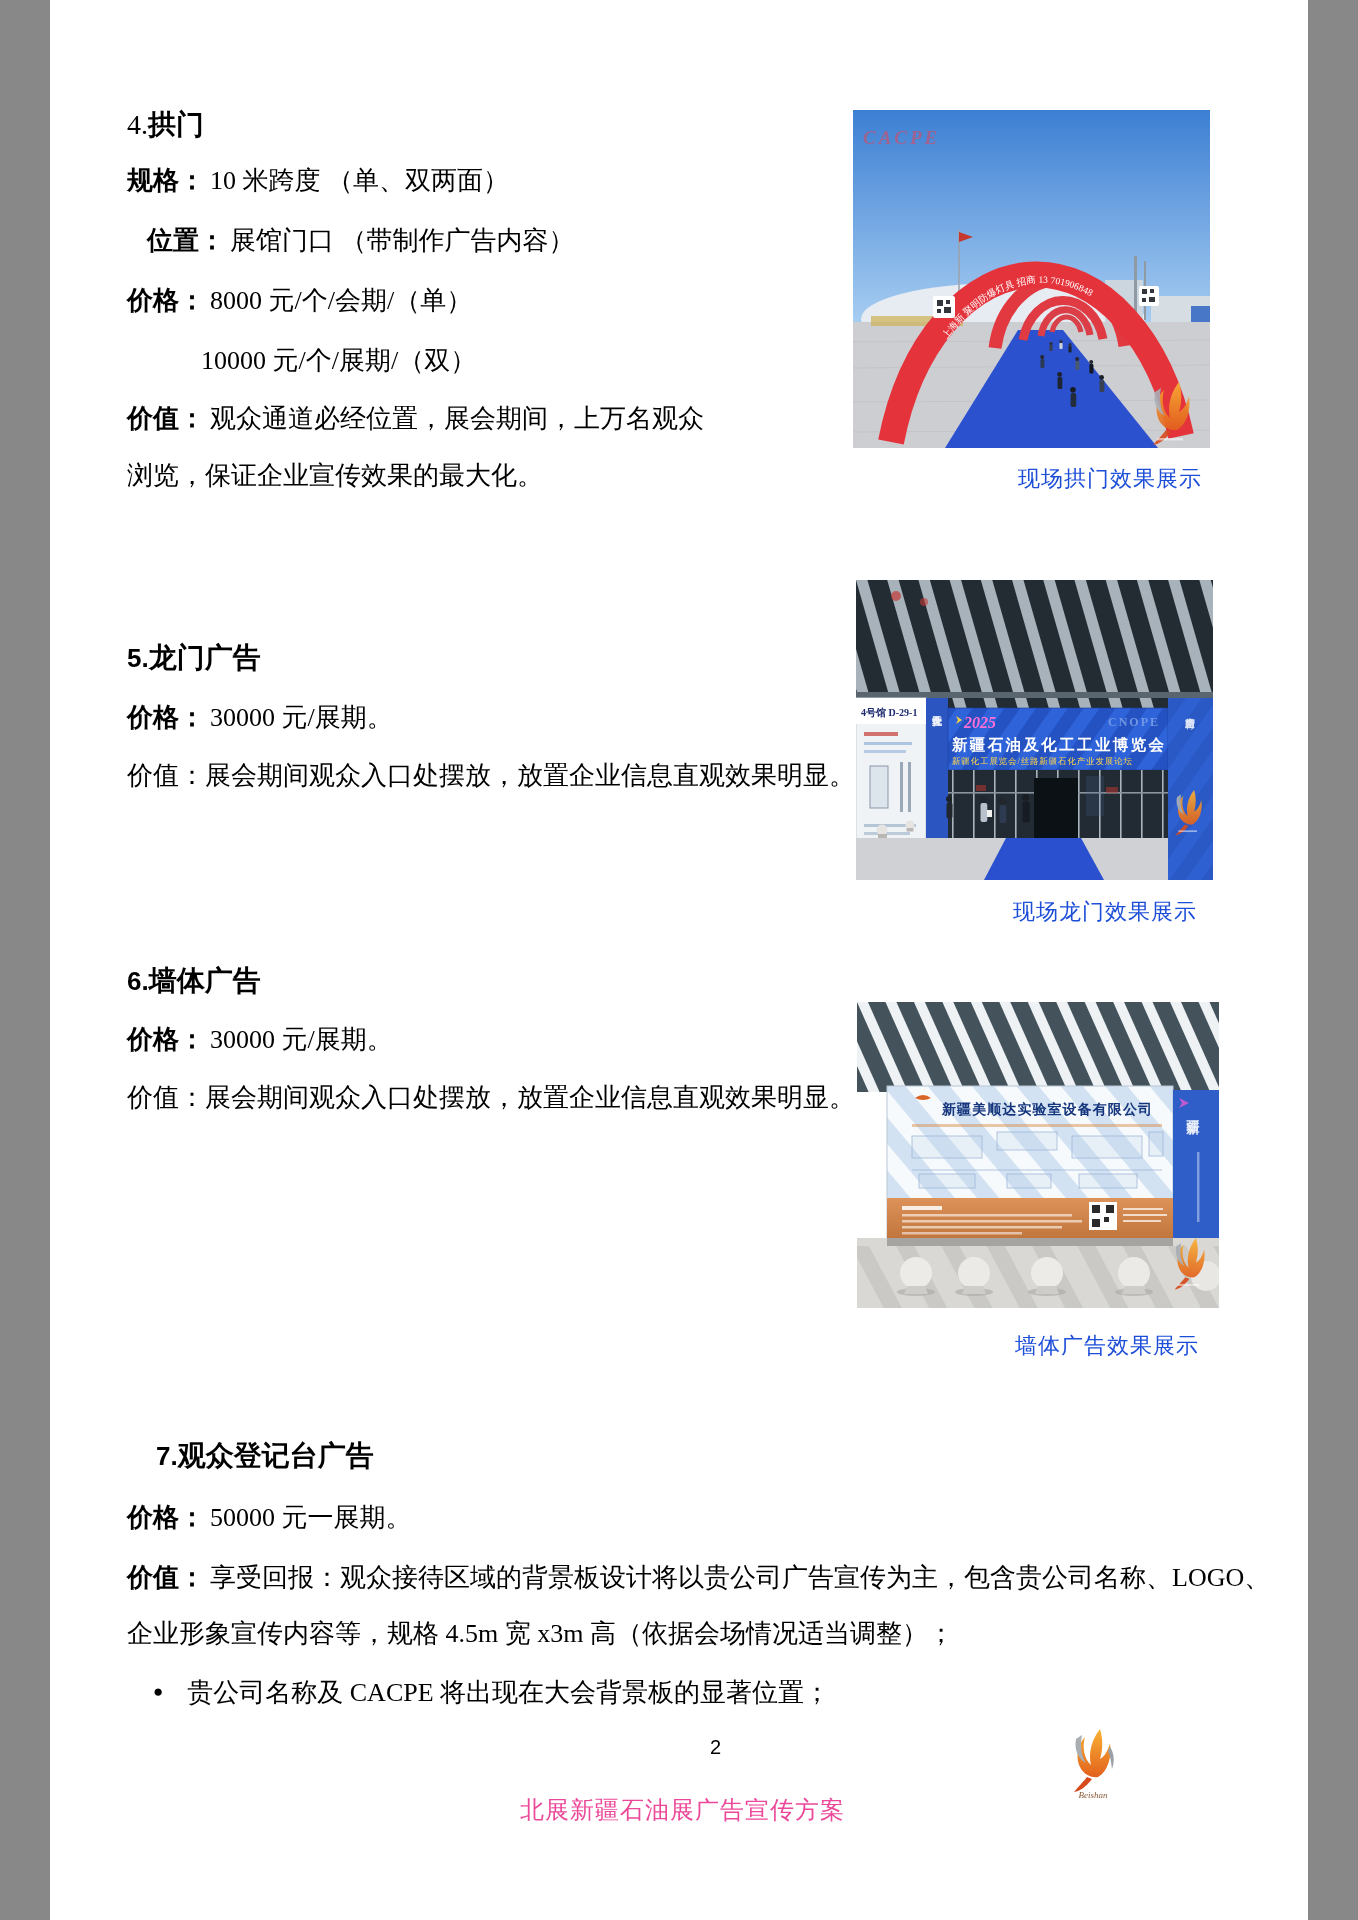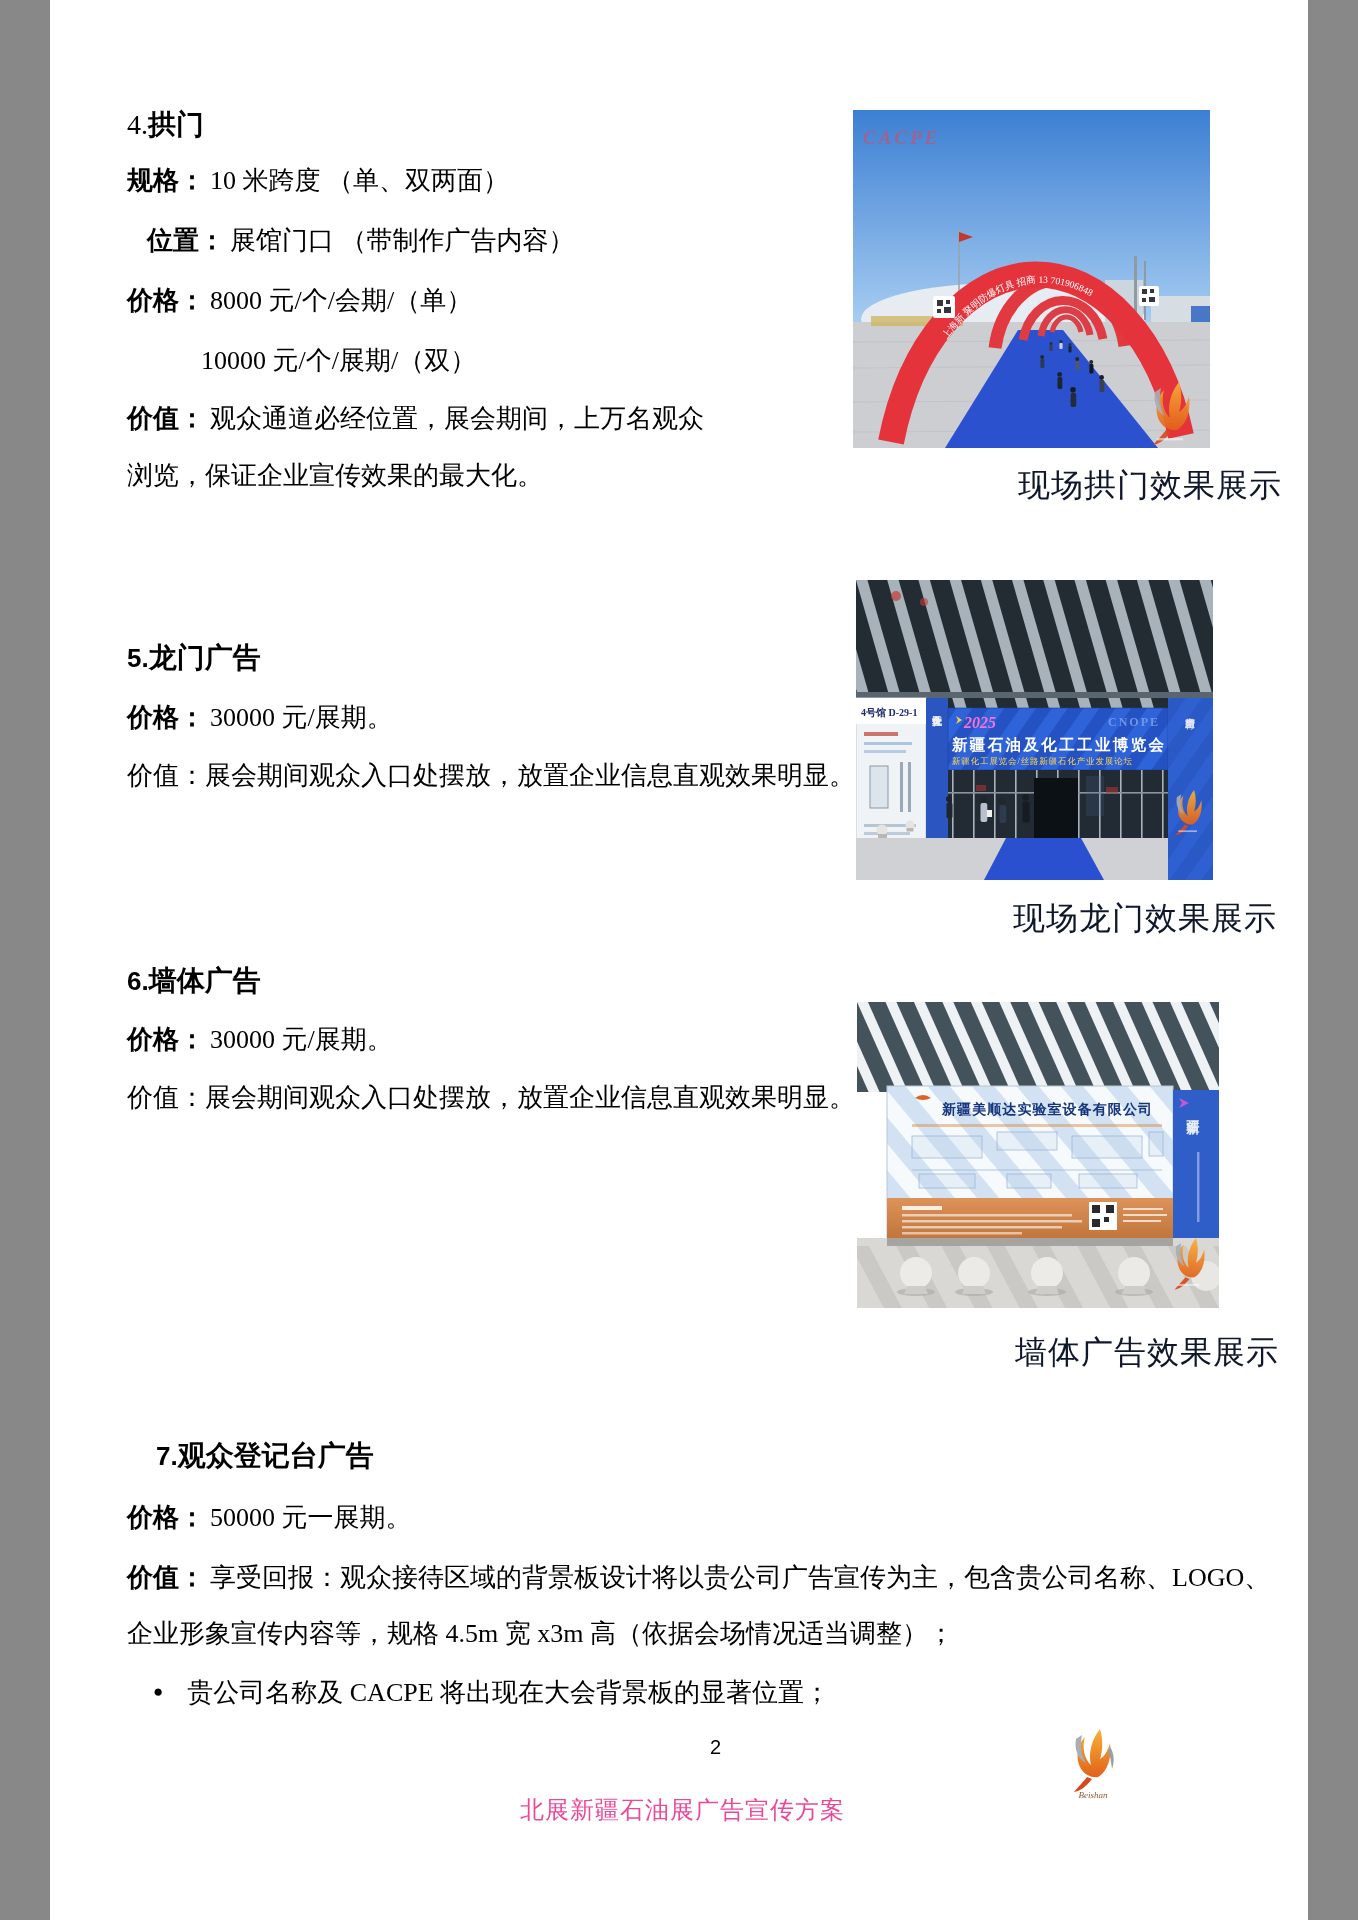--- a/index.html
+++ b/index.html
@@ -7,21 +7,21 @@
     position:relative; width:1258px; height:1920px; margin:0 auto;
     background:#ffffff; overflow:hidden;
     font-family:"Liberation Serif", serif; color:#000;
   }
   .line { position:absolute; white-space:nowrap; font-size:26px; line-height:1.25; }
   .lbl  { font-weight:bold; }
   .val  { margin-left:5px;text-align:right; }
   .hd   { position:absolute; white-space:nowrap; font-size:28px; font-weight:bold; }
   .hd .num-serif { font-weight:normal; }
   .hd .num-sans  { font-family:"Liberation Sans", sans-serif; font-size:26px; }
-  .cap  { position:absolute; white-space:nowrap; font-size:32px; color:#0f172a; letter-spacing:1px; }
+  .cap  { position:absolute; white-space:nowrap; font-size:22px; color:#1d4ed8; letter-spacing:1px; }
   .photo{ position:absolute; overflow:hidden; }
   .photo svg { display:block; }
   .bullet-line { position:absolute; white-space:nowrap; font-size:26px; }
   .bullet-dot  { font-size:17px; vertical-align:4px; margin-right:24px; }
   .page-num { position:absolute; font-family:"Liberation Sans", sans-serif; font-size:20px; }
   .footer-title { position:absolute; font-size:24px; color:#ec4899; letter-spacing:1px; white-space:nowrap; }
   .logo-box { position:absolute; }
   svg text { font-family:"Liberation Serif", serif; }
   .vtext { writing-mode:vertical-rl; }
 </style>

